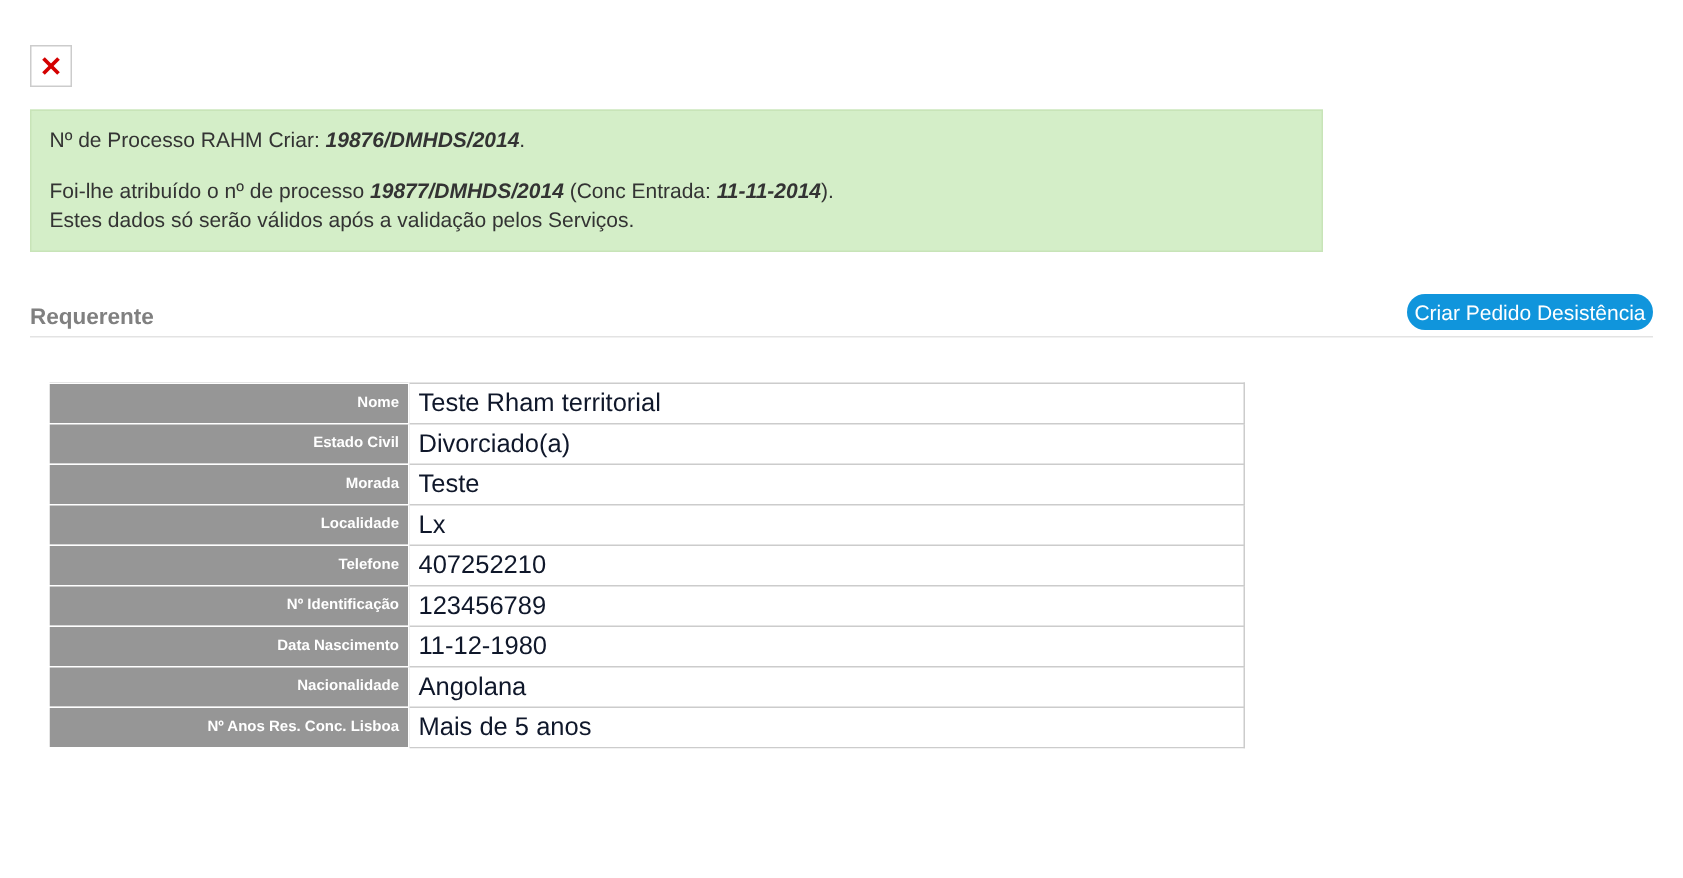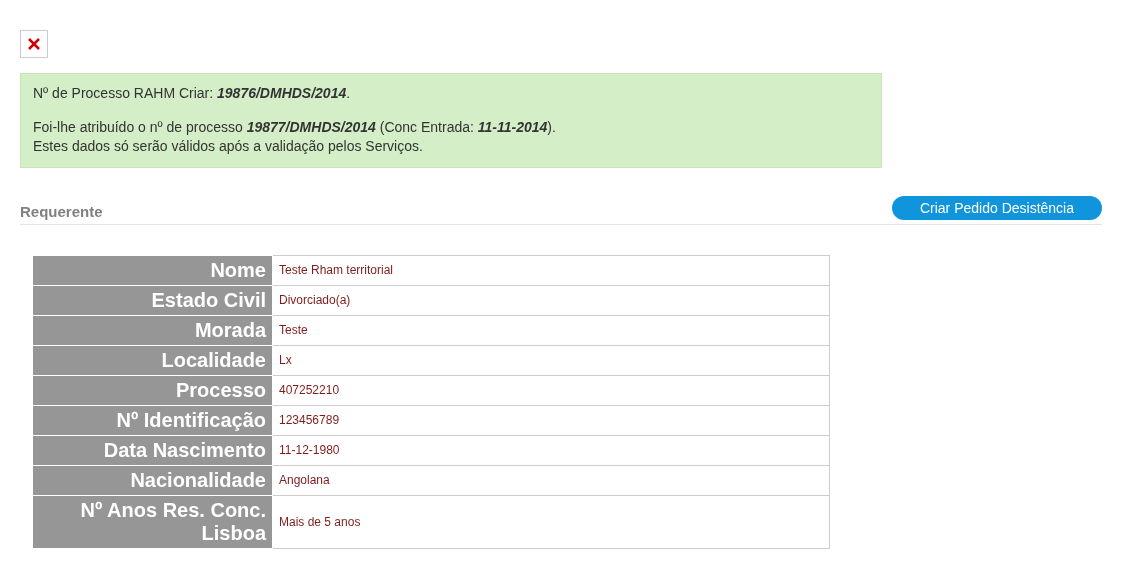--- a/index.html
+++ b/index.html
@@ -46,21 +46,21 @@
   .section-header .title {
     color: #808080;
     font-weight: bold;
     font-size: 15px;
   }
   .pill-btn {
     background: #1095dc;
     color: #fff;
     border: none;
     border-radius: 14px;
-    padding: 4px 28px;
+    padding: 4px 5px;
     font-size: 14px;
     cursor: pointer;
     font-family: inherit;
   }
   .data-table {
     margin: 30px 0 0 12px;
     border-collapse: collapse;
     width: 798px;
   }
   .data-table td {
@@ -68,27 +68,27 @@
     padding: 3px 6px;
     height: 26px;
     vertical-align: middle;
   }
   .data-table td.label {
     background: #969696;
     color: #fff;
     text-align: right;
     font-weight: bold;
     width: 240px;
-    font-size: 20px;
+    font-size: 10px;
   }
   .data-table td.value {
     background: #fff;
-    color: #7f1d1d;
+    color: #0f172a;
     border: 1px solid #ccc;
-    font-size: 12px;
+    font-size: 17px;
   }
 </style>
 </head>
 <body>
 
 <div class="page">
 
   <div class="close-box">
     <svg width="14" height="14" viewBox="0 0 14 14">
       <line x1="2" y1="2" x2="12" y2="12" stroke="#d40000" stroke-width="2.5"></line>
@@ -124,21 +124,21 @@
         </tr>
         <tr>
           <td class="label">Morada</td>
           <td class="value">Teste</td>
         </tr>
         <tr>
           <td class="label">Localidade</td>
           <td class="value">Lx</td>
         </tr>
         <tr>
-          <td class="label">Processo</td>
+          <td class="label">Telefone</td>
           <td class="value">407252210</td>
         </tr>
         <tr>
           <td class="label">Nº Identificação</td>
           <td class="value">123456789</td>
         </tr>
         <tr>
           <td class="label">Data Nascimento</td>
           <td class="value">11-12-1980</td>
         </tr>

